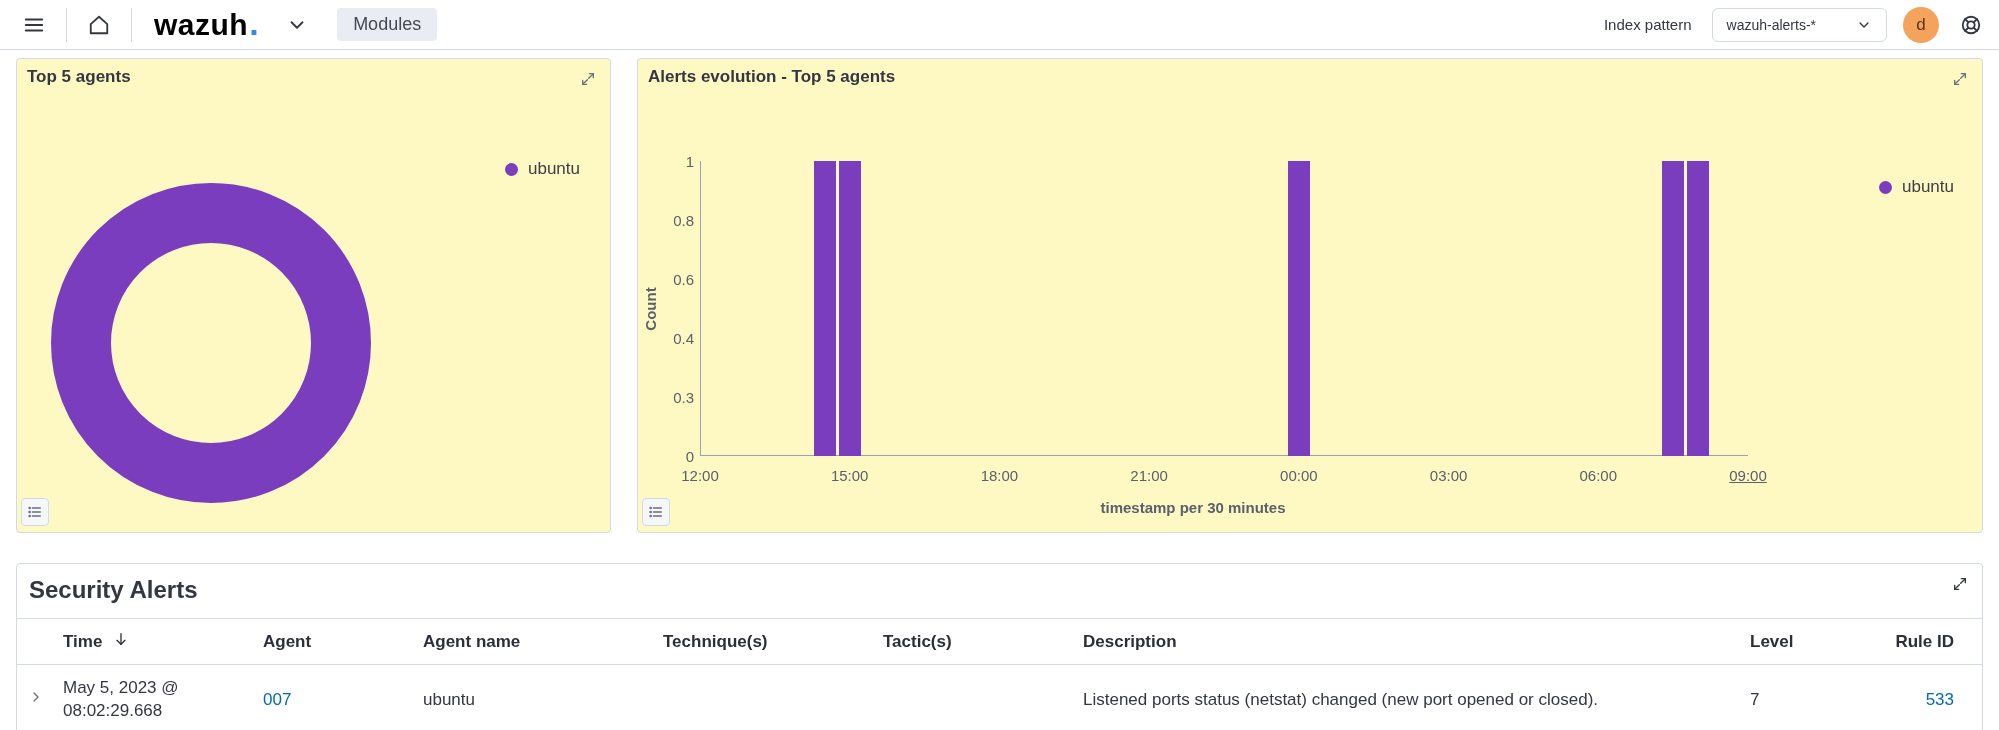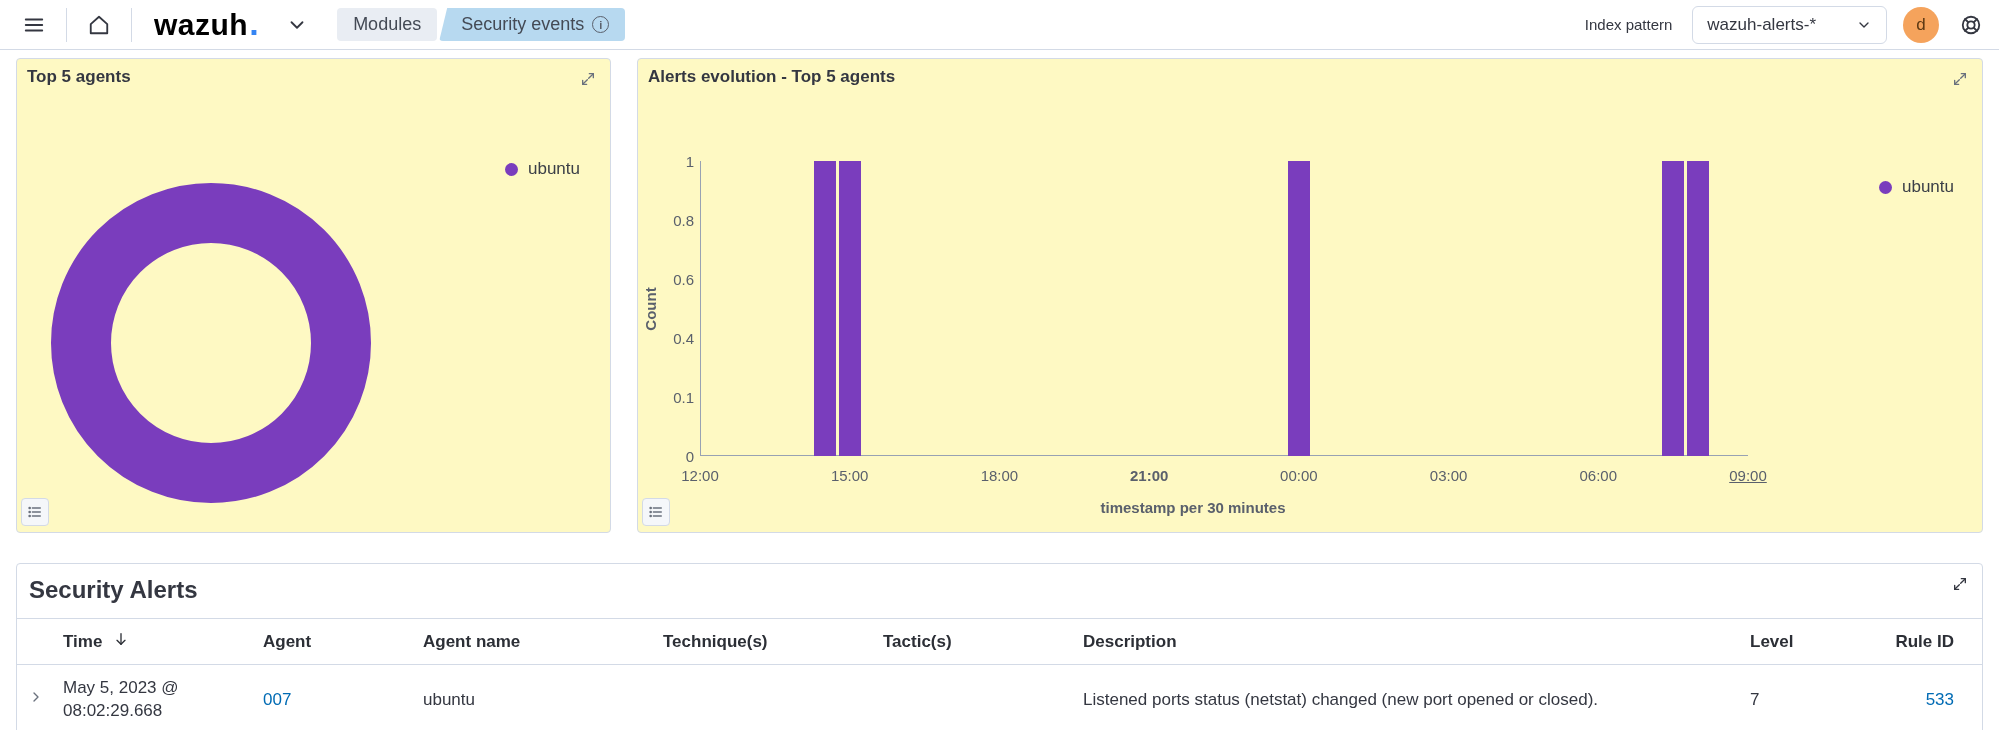--- a/index.html
+++ b/index.html
@@ -69,21 +69,21 @@
   .info-circle{
     display:inline-flex;align-items:center;justify-content:center;
     width:17px;height:17px;border:1.5px solid #5a606c;border-radius:50%;
     font-size:11px;font-weight:700;color:#5a606c;
   }
   .top-spacer{flex:1;}
   .index-label{color:var(--text);font-size:15px;margin-right:10px;}
   .index-select{
     display:flex;align-items:center;gap:40px;
     border:1px solid var(--border);border-radius:6px;
-    padding:8px 14px;font-size:17px;color:var(--text);
+    padding:8px 14px;font-size:14px;color:var(--text);
   }
   .avatar{
     width:36px;height:36px;border-radius:50%;
     background:var(--avatar);color:#5b3813;
     display:flex;align-items:center;justify-content:center;
     font-size:17px;margin:0 6px;
   }
 
   
   .panels-row{
@@ -220,24 +220,20 @@
     <span>wazuh</span>
       <span class="dot">.</span>
   </div>
   <div class="icon-btn" style="margin-left:6px;">
     <svg class="svg-icon" viewBox="0 0 24 24">
         <polyline points="6 9 12 15 18 9"></polyline>
       </svg>
   </div>
   <div class="chip gray" style="margin-left:14px;">
     <span>Modules</span>
-  </div>
-  <div class="chip blue">
-    <span>Security events</span>
-    <span class="info-circle">i</span>
   </div>
   <div class="top-spacer"></div>
   <span class="index-label">Index pattern</span>
   <div class="index-select">
     <span>wazuh-alerts-*</span>
     <svg class="svg-icon svg-small" viewBox="0 0 24 24">
         <polyline points="6 9 12 15 18 9"></polyline>
       </svg>
   </div>
   <div class="avatar">
@@ -299,29 +295,29 @@
     <div class="barchart-area">
       <div class="ylabel">Count</div>
       <div class="barchart-legend">
         <span class="sw"></span>
         <span>ubuntu</span>
       </div>
       <div class="plot" id="plot">
         <div class="leftline"></div>
           <div class="baseline"></div>
       <div class="ytick" style="bottom: 0%;">0</div>
-          <div class="ytick" style="bottom: 20%;">0.1</div>
+          <div class="ytick" style="bottom: 20%;">0.3</div>
           <div class="ytick" style="bottom: 40%;">0.4</div>
           <div class="ytick" style="bottom: 60%;">0.6</div>
           <div class="ytick" style="bottom: 80%;">0.8</div>
           <div class="ytick" style="bottom: 100%;">1</div>
           <div class="xtick" style="left: 0%;">12:00</div>
           <div class="xtick" style="left: 14.2857%;">15:00</div>
           <div class="xtick" style="left: 28.5714%;">18:00</div>
-          <div class="xtick" style="left: 42.8571%; font-weight: bold;">21:00</div>
+          <div class="xtick" style="left: 42.8571%;">21:00</div>
           <div class="xtick" style="left: 57.1429%;">00:00</div>
           <div class="xtick" style="left: 71.4286%;">03:00</div>
           <div class="xtick" style="left: 85.7143%;">06:00</div>
           <div class="xtick" style="left: 100%; text-decoration: underline;">09:00</div>
           <div class="bar" style="left: calc(11.9048% - 11px); height: 100%;"></div>
           <div class="bar" style="left: calc(14.2857% - 11px); height: 100%;"></div>
           <div class="bar" style="left: calc(57.1429% - 11px); height: 100%;"></div>
           <div class="bar" style="left: calc(92.8571% - 11px); height: 100%;"></div>
           <div class="bar" style="left: calc(95.2381% - 11px); height: 100%;"></div>
         </div>

